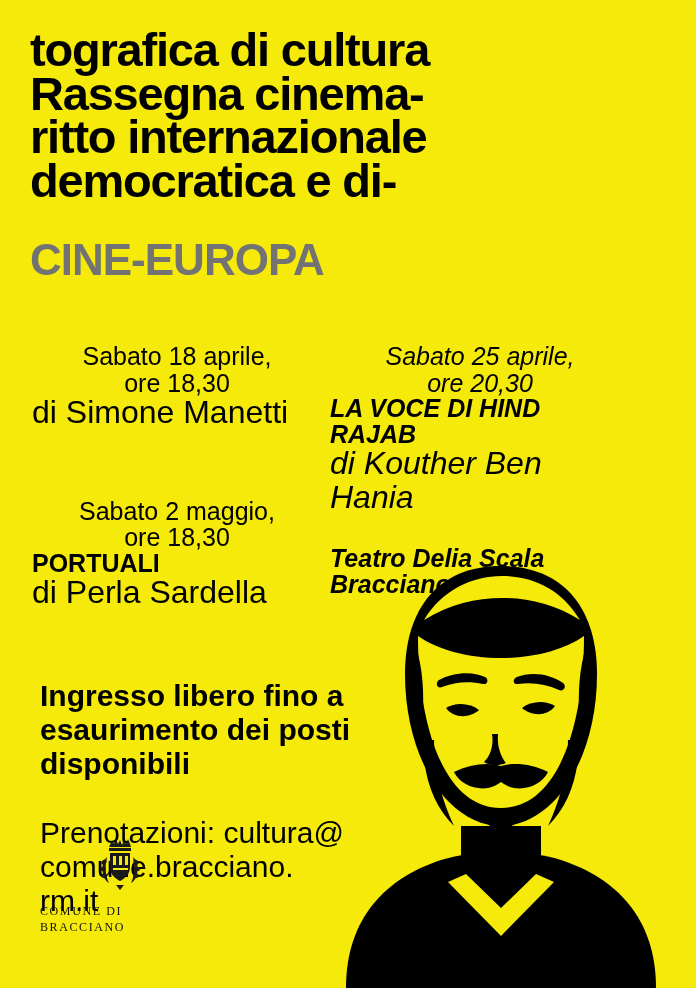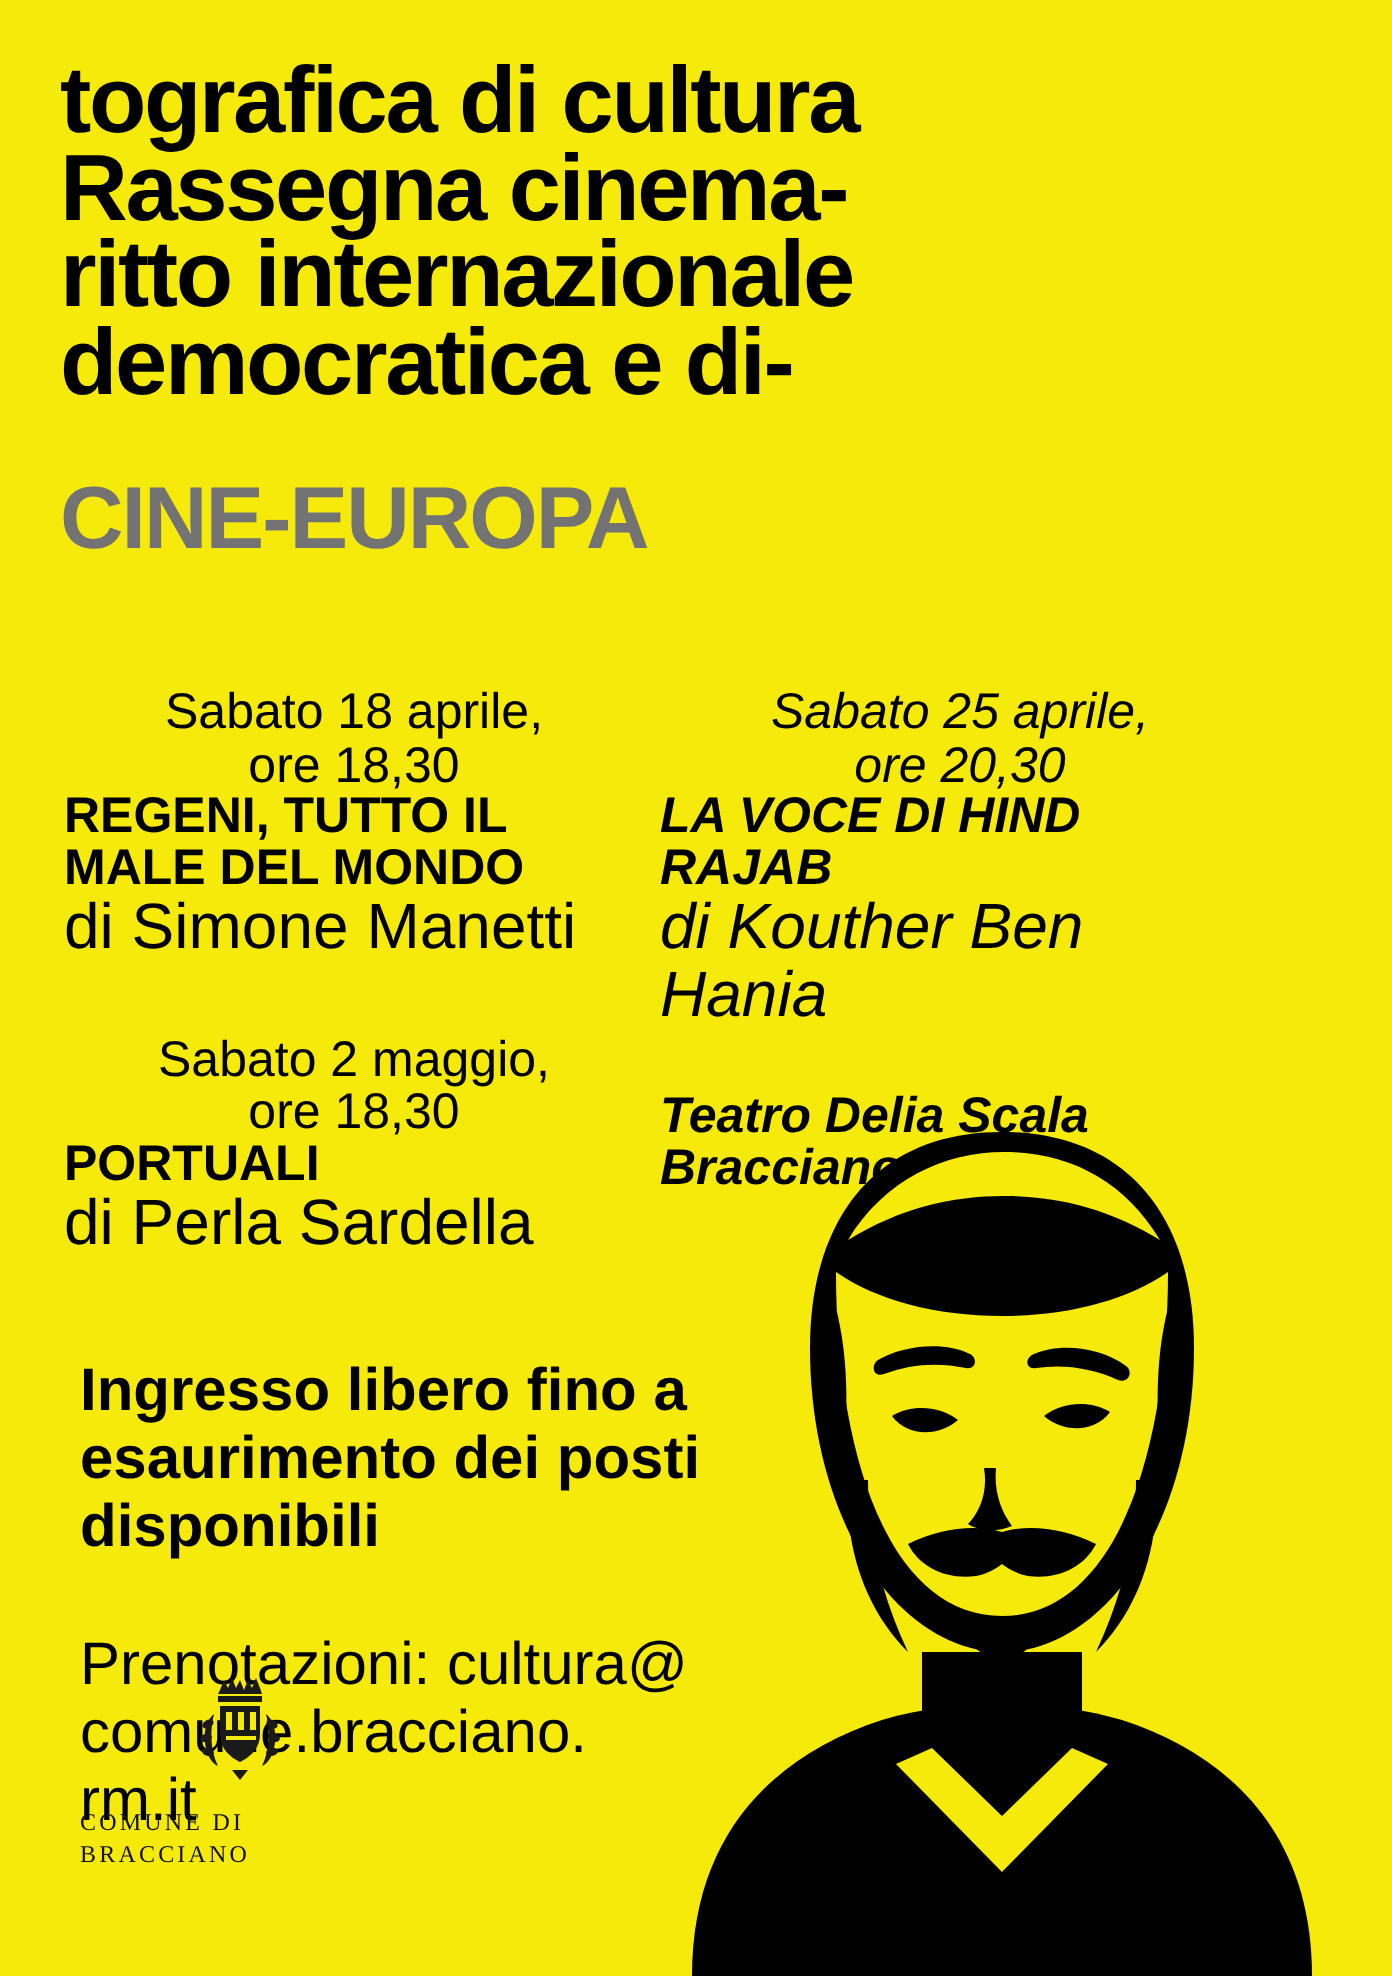--- a/index.html
+++ b/index.html
@@ -160,26 +160,24 @@
     <div>democratica e di-</div>
   </div>
 
   <div class="brand">CINE-EUROPA</div>
 
   <div class="col-left">
 
     <div class="event">
       <div class="when">Sabato 18 aprile,
 ore 18,30</div>
-      <div class="title">REGENI, TUTTO IL
-MALE DEL MONDO</div>
       <div class="director">di Simone Manetti</div>
     </div>
 
-    <div class="event" style="margin-top:36px;">
+    <div class="event" style="margin-top:68px;">
       <div class="when">Sabato 2 maggio,
 ore 18,30</div>
       <div class="title">PORTUALI</div>
       <div class="director">di Perla Sardella</div>
     </div>
 
   </div>
 
   <div class="col-right">
 

